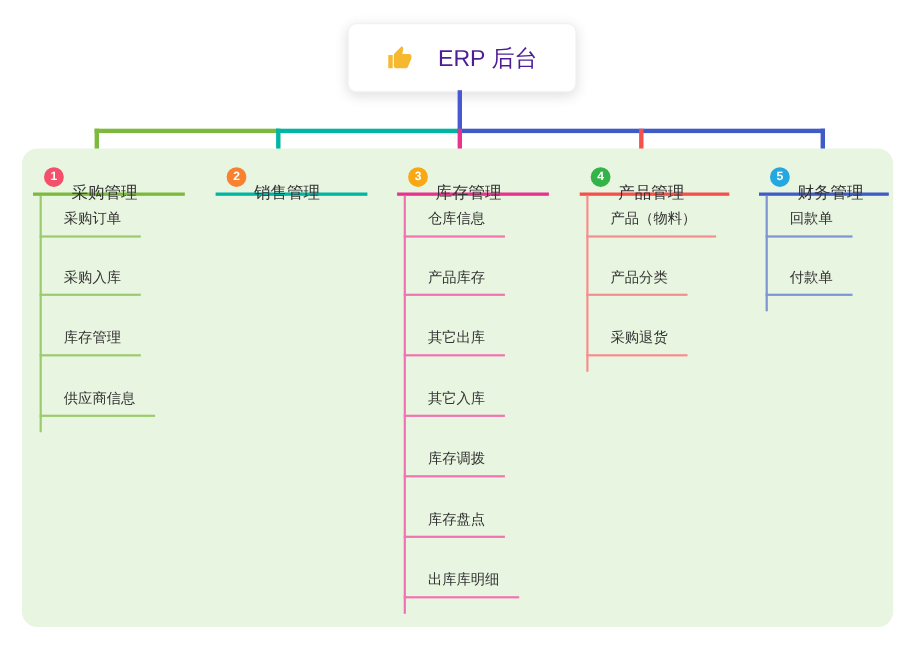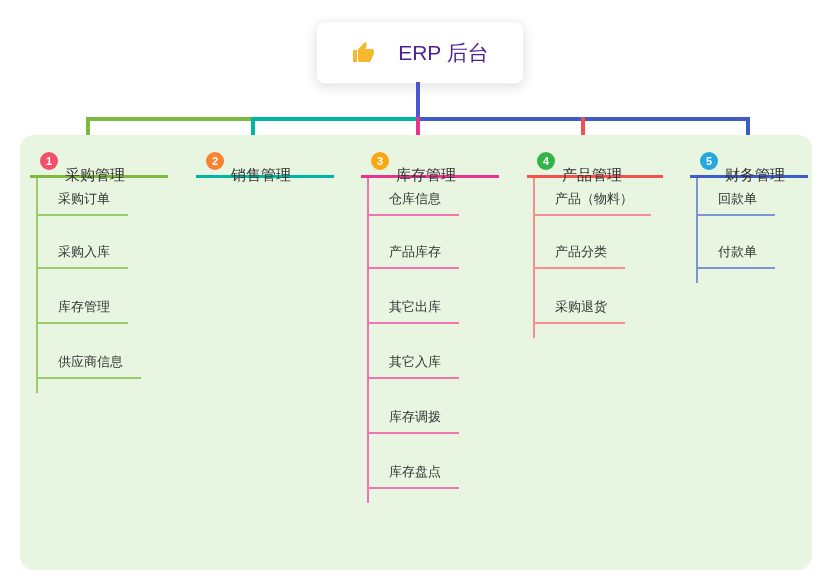--- a/index.html
+++ b/index.html
@@ -126,20 +126,23 @@
         </div>
       <div class="child-row">
           <span class="child-label">其它入库</span>
         </div>
       <div class="child-row">
           <span class="child-label">库存调拨</span>
         </div>
       <div class="child-row">
           <span class="child-label">库存盘点</span>
         </div>
+      <div class="child-row">
+          <span class="child-label">出库库明细</span>
+        </div>
     </div>
   </div>
 
   <div class="branch col-3" data-branch="3" style="--line: #f4504c; --child-line: #f58f8d; --badge: #33b348;">
     <div class="branch-header">
       <span class="badge">4</span>
       <span class="branch-title">产品管理</span>
     </div>
     <div class="children">
       <div class="child-row">

